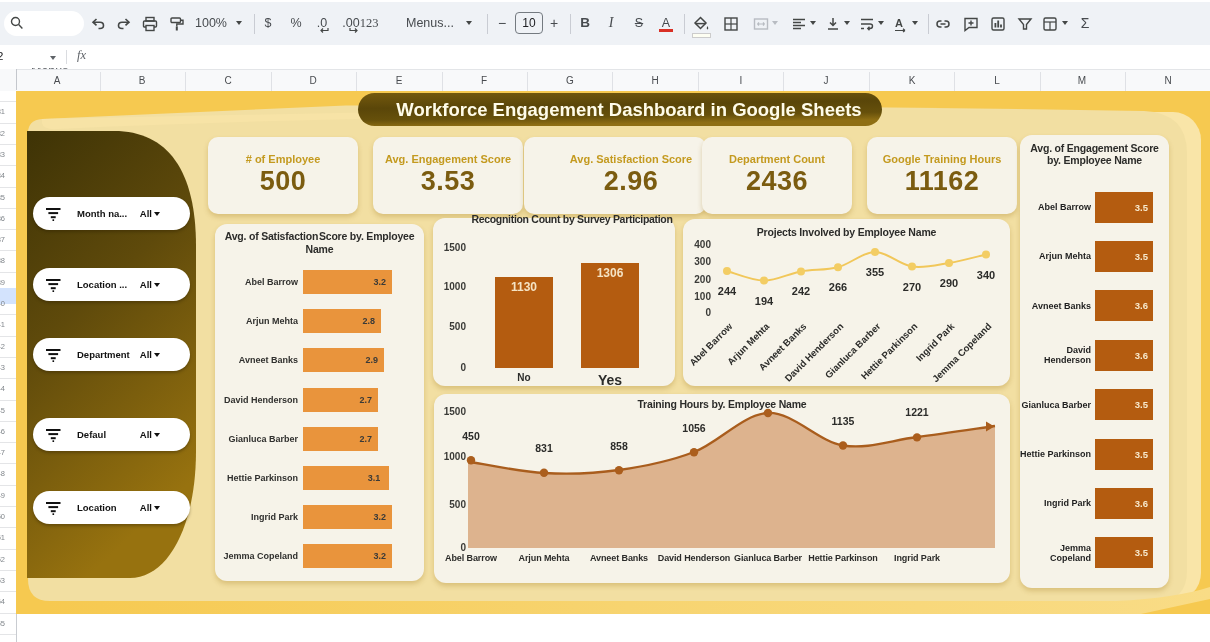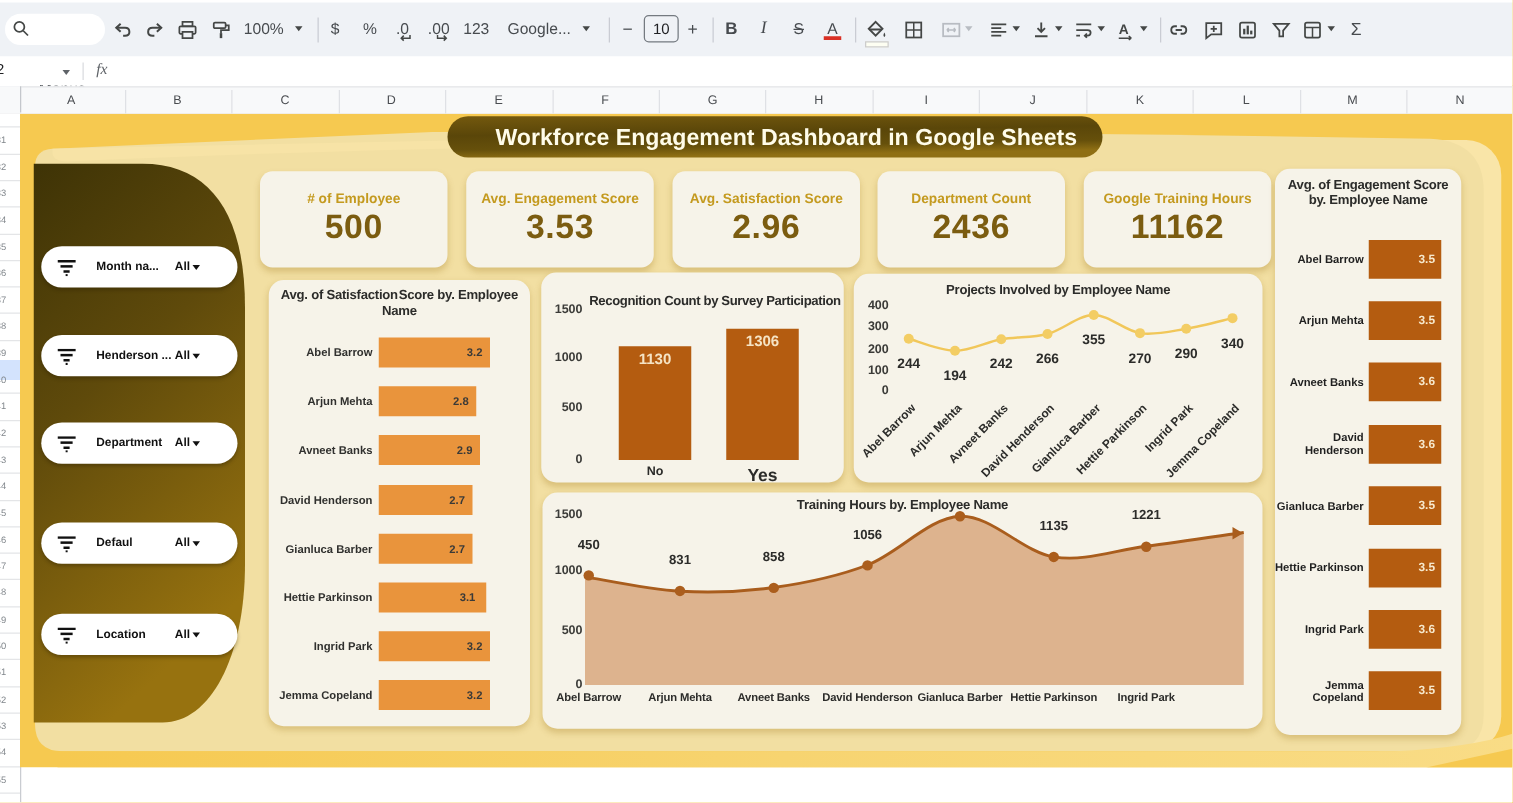--- a/index.html
+++ b/index.html
@@ -63,22 +63,22 @@
 <div class="tbt" style="left:261px;width:14px;">$</div>
 <div class="tbt" style="left:289px;width:14px;">%</div>
 <div class="tbt" style="left:313px;width:18px;">.0</div>
 <svg class="abs" style="left:319px;top:27px" width="10" height="7" viewBox="0 0 10 7">
     <path d="M9 1 L9 3.5 L2 3.5 M4 1.5 L2 3.5 L4 5.5" fill="none" stroke="#444746" stroke-width="1.2"></path>
   </svg>
 <div class="tbt" style="left:340px;width:22px;">.00</div>
 <svg class="abs" style="left:349px;top:27px" width="10" height="7" viewBox="0 0 10 7">
     <path d="M1 1 L1 3.5 L8 3.5 M6 1.5 L8 3.5 L6 5.5" fill="none" stroke="#444746" stroke-width="1.2"></path>
   </svg>
-<div class="tbt" style="left:368px;width:26px;">123</div>
-<div class="tbt" style="left:406px;width:52px;text-align:left;">Google...</div>
+<div class="tbt" style="left:356px;width:26px;font-family:Liberation Serif, serif;">123</div>
+<div class="tbt" style="left:406px;width:52px;text-align:left;">Menus...</div>
 <span class="car" style="left:466px;top:21px;"></span>
 <div class="sep" style="left:487px;"></div>
 <div class="tbt" style="left:495px;width:14px;font-size:14px;">−</div>
 <div class="abs" style="left:515px;top:12px;width:26px;height:20px;border:1px solid #747a80;border-radius:4px;text-align:center;line-height:20px;font-size:12px;color:#202124;">10</div>
 <div class="tbt" style="left:547px;width:14px;font-size:14px;">+</div>
 <div class="sep" style="left:570px;"></div>
 <div class="tbt" style="left:578px;width:14px;font-size:13.5px;font-weight:bold;">B</div>
 <div class="tbt" style="left:604px;width:14px;font-style:italic;font-family:'Liberation Serif',serif;font-size:14px;">I</div>
 <div class="tbt" style="left:632px;width:14px;text-decoration:line-through;">S</div>
 <div class="tbt" style="left:659px;width:14px;">A</div>
@@ -275,21 +275,21 @@
     <div class="all">All</div>
     <span class="ca"></span>
   </div>
 <div class="pill" style="top:268px;">
     <svg class="abs" style="left:13px;top:11px" width="16" height="13" viewBox="0 0 16 13">
       <rect x="0" y="0" width="14.5" height="2" fill="#111"></rect>
       <rect x="2.4" y="4.1" width="9.7" height="2" fill="#111"></rect>
       <rect x="4.8" y="8.2" width="4.9" height="2" fill="#111"></rect>
       <rect x="6.5" y="11.3" width="1.6" height="1.7" fill="#111"></rect>
     </svg>
-    <div class="nm">Henderson ...</div>
+    <div class="nm">Location ...</div>
     <div class="all">All</div>
     <span class="ca"></span>
   </div>
 <div class="pill" style="top:338px;">
     <svg class="abs" style="left:13px;top:11px" width="16" height="13" viewBox="0 0 16 13">
       <rect x="0" y="0" width="14.5" height="2" fill="#111"></rect>
       <rect x="2.4" y="4.1" width="9.7" height="2" fill="#111"></rect>
       <rect x="4.8" y="8.2" width="4.9" height="2" fill="#111"></rect>
       <rect x="6.5" y="11.3" width="1.6" height="1.7" fill="#111"></rect>
     </svg>
@@ -320,21 +320,21 @@
     <span class="ca"></span>
   </div>
 <div class="card" style="left:208px;">
     <div class="lb"># of Employee</div>
     <div class="vl">500</div>
   </div>
 <div class="card" style="left:373px;">
     <div class="lb">Avg. Engagement Score</div>
     <div class="vl">3.53</div>
   </div>
-<div class="card" style="left:538px;">
+<div class="card" style="left:524px;padding-left:32px;">
     <div class="lb">Avg. Satisfaction Score</div>
     <div class="vl">2.96</div>
   </div>
 <div class="card" style="left:702px;">
     <div class="lb">Department Count</div>
     <div class="vl">2436</div>
   </div>
 <div class="card" style="left:867px;">
     <div class="lb">Google Training Hours</div>
     <div class="vl">11162</div>
@@ -359,21 +359,21 @@
 <div class="alab" style="top:466px;">Hettie Parkinson</div>
 <div class="abar" style="top:466px;width:86px;"></div>
 <div class="aval" style="left:365px;top:466px;width:18px;text-align:center;">3.1</div>
 <div class="alab" style="top:505px;">Ingrid Park</div>
 <div class="abar" style="top:505px;width:89px;"></div>
 <div class="aval" style="left:368px;top:505px;width:18px;text-align:right;">3.2</div>
 <div class="alab" style="top:544px;">Jemma Copeland</div>
 <div class="abar" style="top:544px;width:89px;"></div>
 <div class="aval" style="left:368px;top:544px;width:18px;text-align:right;">3.2</div>
 <div class="panel" style="left:433px;top:218px;width:242px;height:168px;"></div>
-<div class="dt" style="left:433px;top:235px;width:278px;letter-spacing:-0.3px;">Recognition Count by Survey Participation</div>
+<div class="dt" style="left:433px;top:213px;width:278px;letter-spacing:-0.3px;">Recognition Count by Survey Participation</div>
 <div class="blab" style="left:436px;top:242.0px;">1500</div>
 <div class="blab" style="left:436px;top:281.0px;">1000</div>
 <div class="blab" style="left:436px;top:320.5px;">500</div>
 <div class="blab" style="left:436px;top:362.0px;">0</div>
 <div class="abs" style="left:495px;top:277.3px;width:58px;height:90.7px;background:#b45c10;"></div>
 <div class="abs" style="left:581px;top:263.2px;width:58px;height:104.8px;background:#b45c10;"></div>
 <div class="abs" style="left:495px;top:280px;width:58px;text-align:center;font-size:12px;font-weight:bold;color:#f5e3c4;">1130</div>
 <div class="abs" style="left:581px;top:266px;width:58px;text-align:center;font-size:12px;font-weight:bold;color:#f5e3c4;">1306</div>
 <div class="abs" style="left:495px;top:372px;width:58px;text-align:center;font-size:10px;font-weight:bold;color:#2c2c2a;">No</div>
 <div class="abs" style="left:581px;top:372px;width:58px;text-align:center;font-size:14px;font-weight:bold;color:#2c2c2a;">Yes</div>

